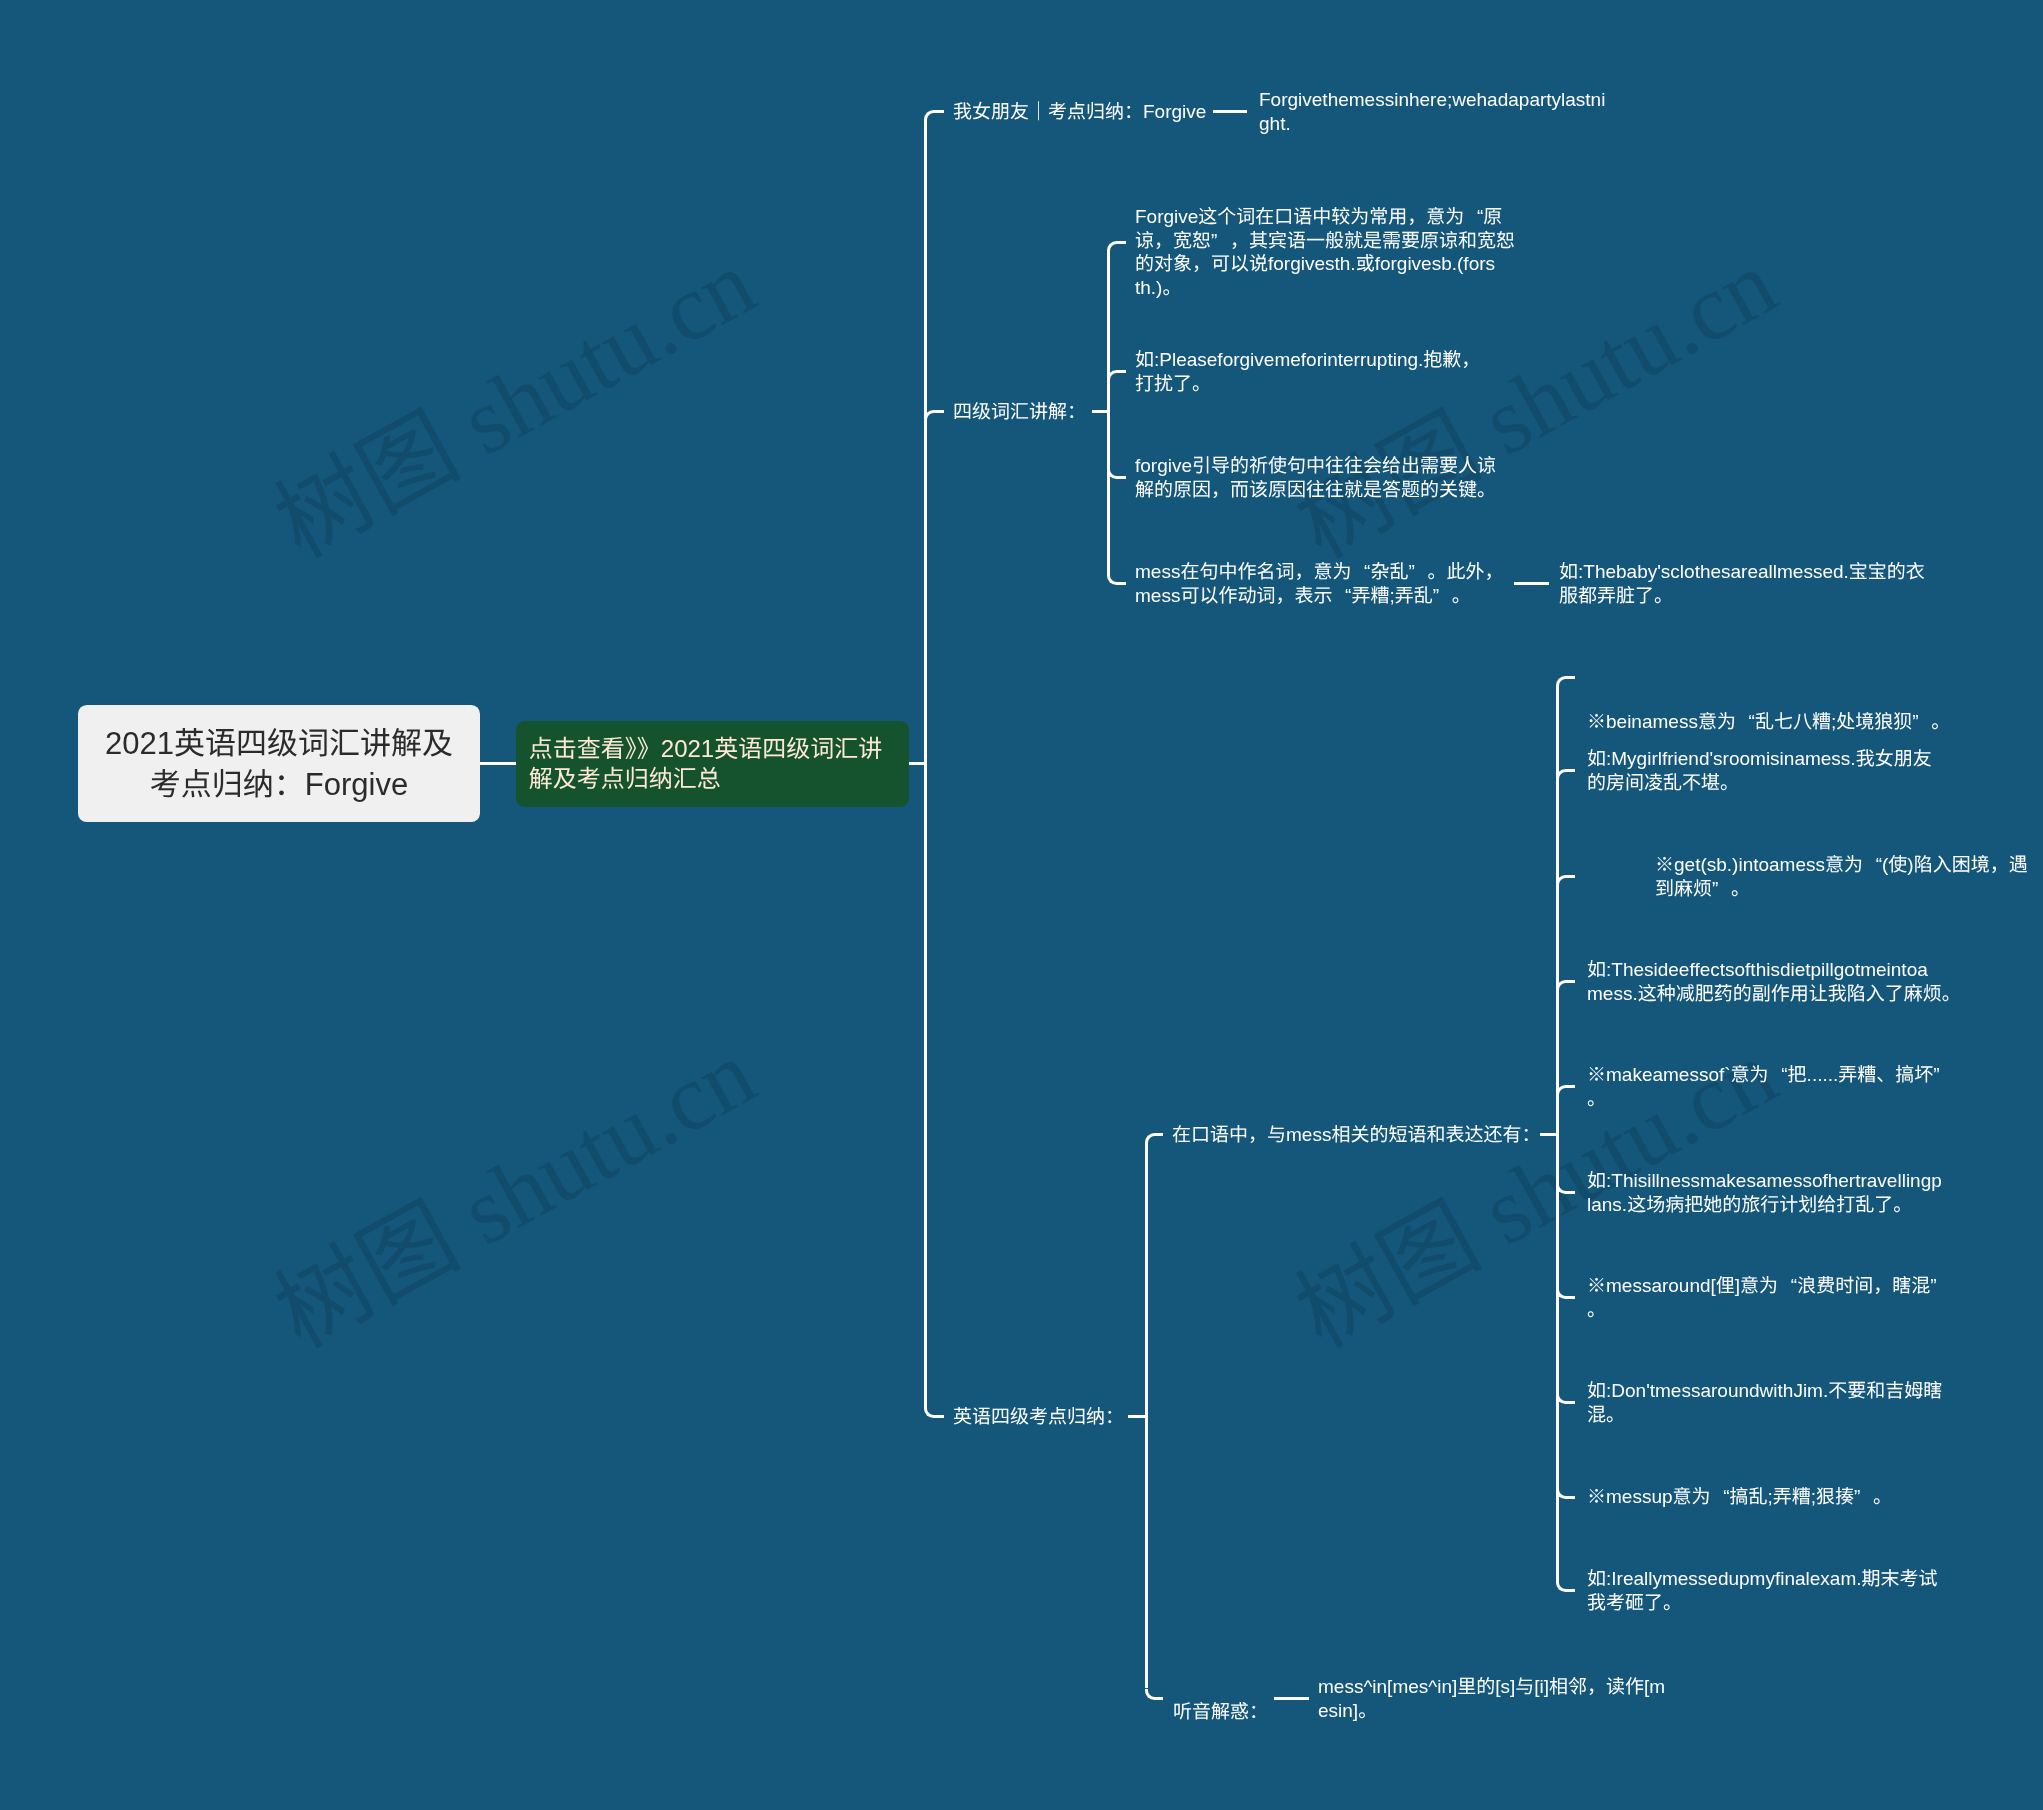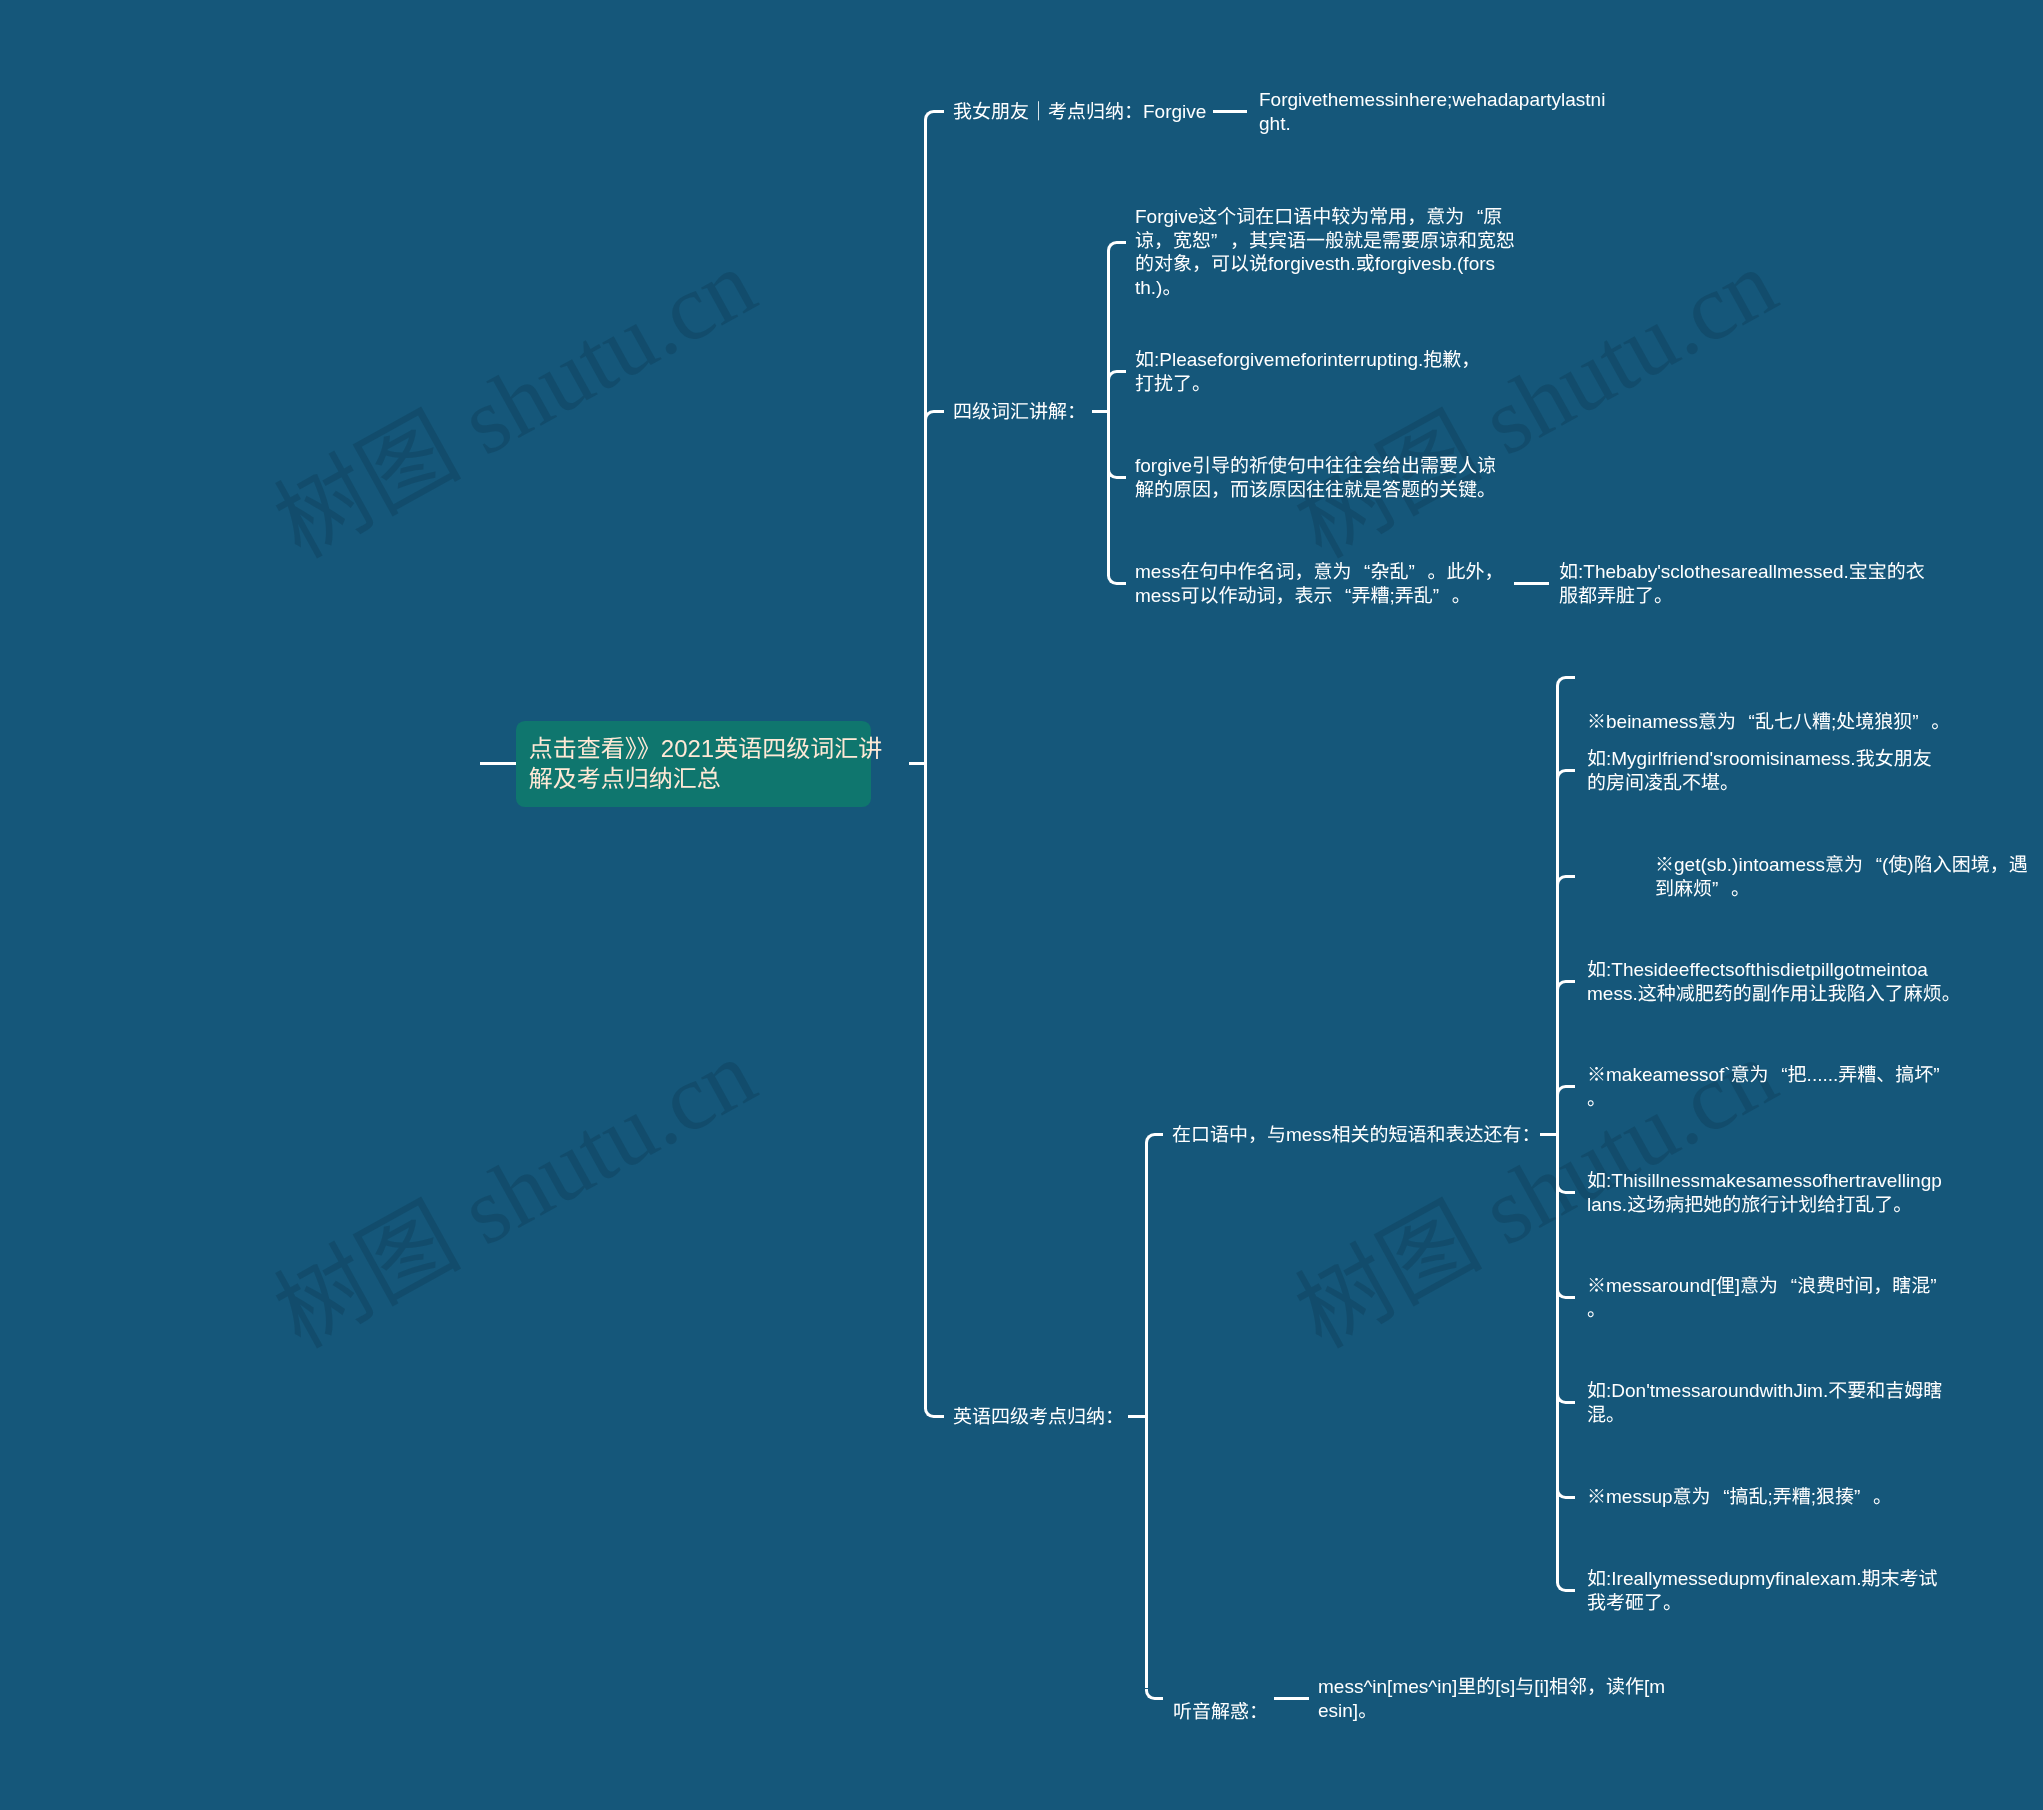--- a/index.html
+++ b/index.html
@@ -87,21 +87,25 @@
       <div class="elbow" style="left: 1556px; width: 11px; height: 11px; border-color: rgb(255, 255, 255); border-style: solid; top: 1581px; border-width: 0px 0px 3px 3px; border-bottom-left-radius: 9.6px;"></div>
       <div class="seg" style="left: 1567px; top: 1589px; width: 8px; height: 3px; background: rgb(255, 255, 255);"></div>
       <div class="seg" style="left: 1540px; top: 1133px; width: 17.6px; height: 3px; background: rgb(255, 255, 255);"></div>
       <div class="elbow" style="left: 1145px; width: 11px; height: 11px; border-color: rgb(255, 255, 255); border-style: solid; top: 1689px; border-width: 0px 0px 3px 3px; border-bottom-left-radius: 9.6px;"></div>
       <div class="seg" style="left: 1156px; top: 1697px; width: 7.2px; height: 3px; background: rgb(255, 255, 255);"></div>
       <div class="seg" style="left: 1309px; top: 1697px; width: 0px; height: 3px; background: rgb(255, 255, 255);"></div>
       <div class="seg" style="left: 1274px; top: 1697px; width: 35px; height: 3px; background: rgb(255, 255, 255);"></div>
       <div class="seg" style="left: 1128px; top: 1415px; width: 17.6px; height: 3px; background: rgb(255, 255, 255);"></div>
     </div>
 
-  <div class="boxnode" id="ctabox" style="left: 516px; top: 721px; width: 355px; height: 86px; border-radius: 8.8px; background: #0f766e; color: rgb(255, 233, 214);">
+  <div class="boxnode" id="rootbox" style="left: 78px; top: 705px; width: 402px; height: 117px; border-radius: 8.8px; background: rgb(240, 240, 240); color: rgb(43, 43, 43);">
+    <span class="ln">2021英语四级词汇讲解及</span>
+    <span class="ln">考点归纳：Forgive</span>
+  </div>
+  <div class="boxnode" id="ctabox" style="left: 516px; top: 721px; width: 393px; height: 86px; border-radius: 8.8px; background: #14532d; color: rgb(255, 233, 214);">
     <span class="ln">点击查看》》2021英语四级词汇讲</span>
     <span class="ln">解及考点归纳汇总</span>
   </div>
 
   <div id="nodes">
       <div class="node" id="b1" style="left: 953px; top: 100px;">
         <span class="ln">我女朋友｜考点归纳：Forgive</span>
       </div>
       <div class="node" id="b1c1" style="left: 1259px; top: 88px;">
         <span class="ln">Forgivethemessinhere;wehadapartylastni</span>

